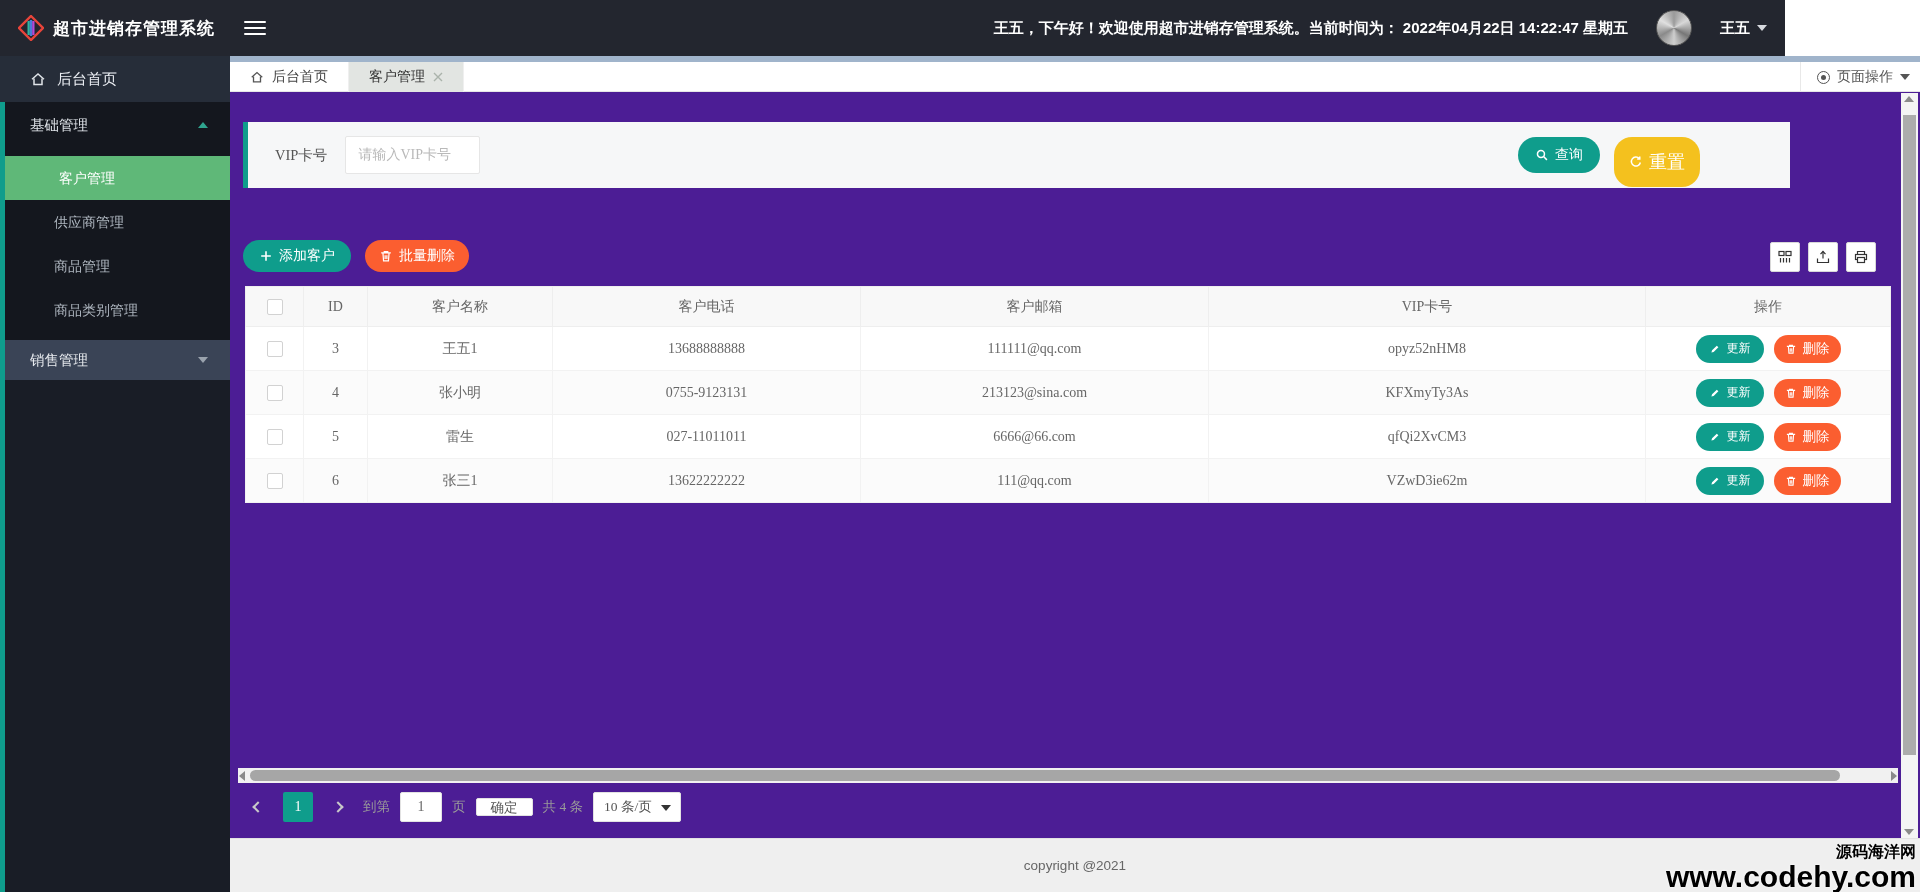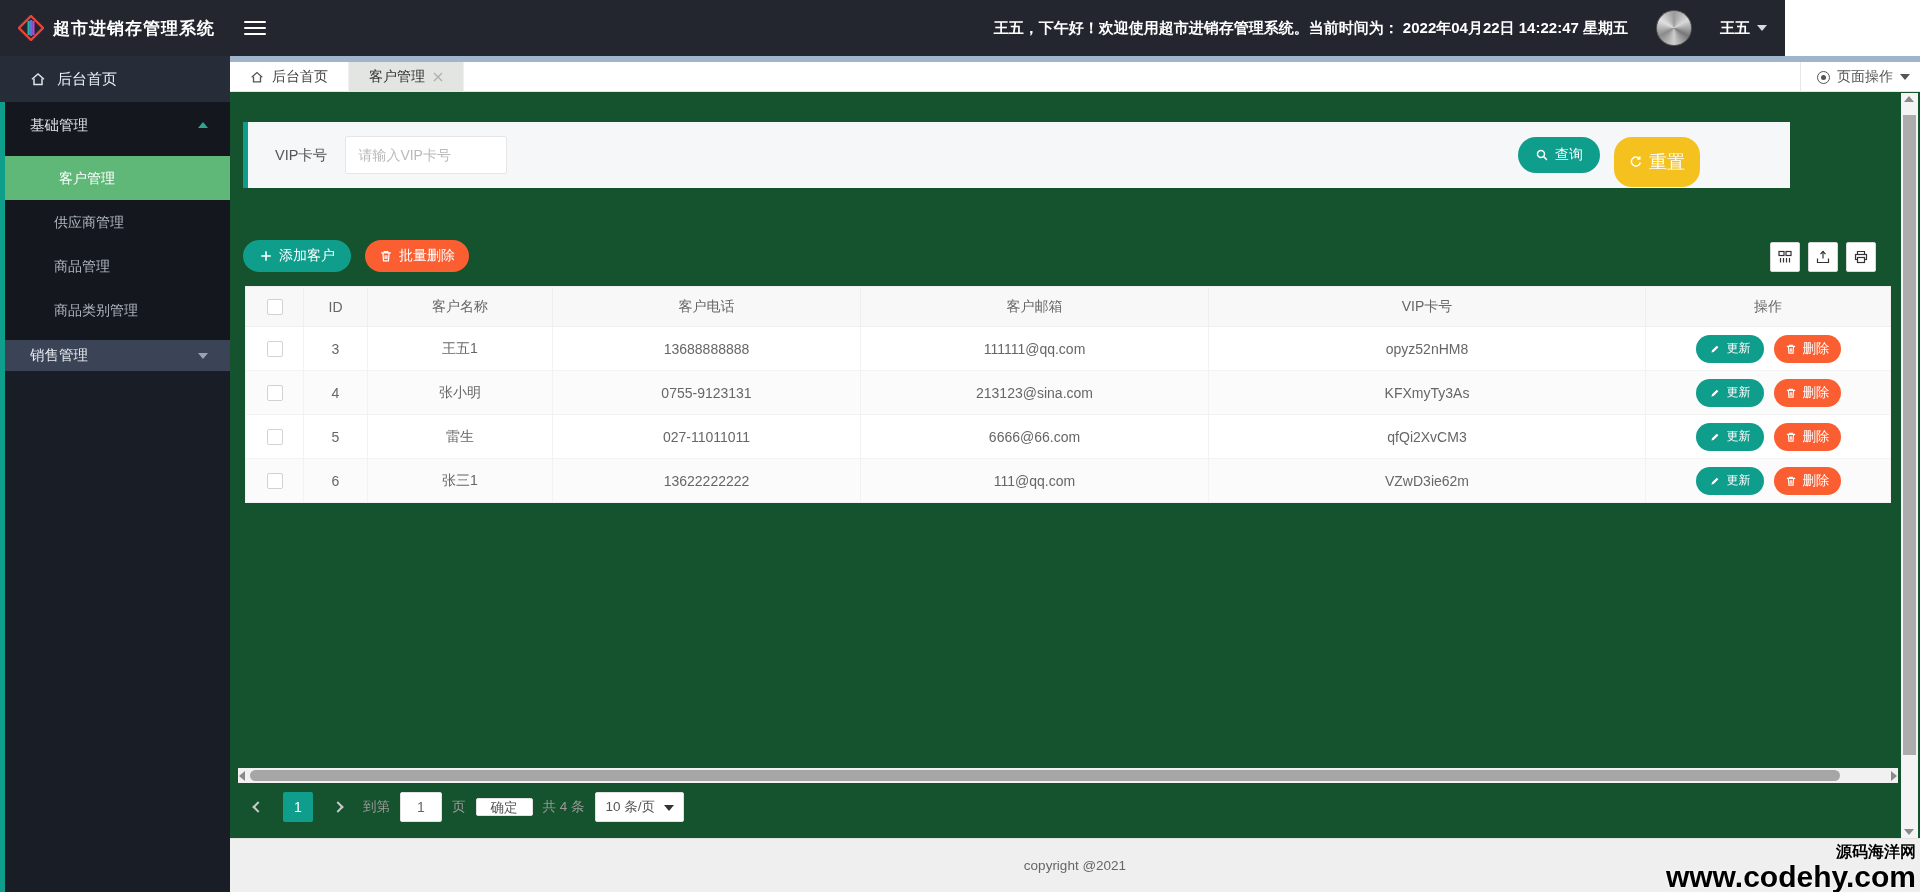--- a/index.html
+++ b/index.html
@@ -22,39 +22,39 @@
   
   .sidebar { position:absolute; left:0; top:56px; width:230px; height:836px; background:#191D26; z-index:20; }
   .side-strip { position:absolute; left:0; top:46px; bottom:0; width:5px; background:#0F9D8C; }
   .side-home { height:46px; display:flex; align-items:center; gap:11px; padding-left:30px; background:#262D39; color:#ECEFF4; font-size:15px; cursor:pointer; }
   .side-group-header { height:46px; display:flex; align-items:center; padding-left:30px; background:#14171E; color:#DFE3E8; font-size:14.5px; position:relative; cursor:pointer; }
   .arrow-up { position:absolute; right:22px; width:0; height:0; border-left:5px solid transparent; border-right:5px solid transparent; border-bottom:6px solid #2FA58F; }
   .arrow-dn { position:absolute; right:22px; width:0; height:0; border-left:5px solid transparent; border-right:5px solid transparent; border-top:6px solid #9AA3AD; }
   .side-sub { background:#14171E; padding:8px 0; }
   .side-item { height:44px; line-height:44px; padding-left:54px; color:#AEB6BF; font-size:14px; cursor:pointer; }
   .side-item.active { background:#5FB878; color:#fff; margin-left:5px; }
-  .side-sales { height:31px; display:flex; align-items:center; padding-left:30px; background:#3A4456; color:#E8EBEF; font-size:14.5px; position:relative; cursor:pointer; }
+  .side-sales { height:40px; display:flex; align-items:center; padding-left:30px; background:#3A4456; color:#E8EBEF; font-size:14.5px; position:relative; cursor:pointer; }
 
   
   .main { position:absolute; left:230px; top:56px; width:1690px; height:836px; background:#fff; }
   .blue-strip { height:6px; background:#A0B4CB; }
   .tabbar { height:30px; background:#fff; border-bottom:1px solid #E6E6E6; display:flex; position:relative; }
   .tab { height:30px; display:flex; align-items:center; gap:8px; padding:0 20px; font-size:14px; color:#444; border-right:1px solid #EFEFEF; cursor:pointer; }
   .tab.active { background:#E2E5E2; color:#333; }
   .page-ops { position:absolute; right:10px; top:0; height:30px; display:flex; align-items:center; gap:7px; padding-left:16px; border-left:1px solid #E8E8E8; color:#555; font-size:14px; cursor:pointer; }
   .radio-icon { width:13px; height:13px; border:1.5px solid #555; border-radius:50%; position:relative; }
   .radio-icon::after { content:""; position:absolute; left:3px; top:3px; width:5px; height:5px; background:#555; border-radius:50%; }
   .ops-caret { width:0; height:0; border-left:5px solid transparent; border-right:5px solid transparent; border-top:6px solid #555; }
 
-  .content { position:relative; height:746px; background:#14532d; }
+  .content { position:relative; height:746px; background:#4c1d95;font-family:Liberation Serif, serif; }
 
   
   .search-panel { position:absolute; left:13px; top:30px; width:1547px; height:66px; background:#F6F7F8; border-left:5px solid #0F9D8C; display:flex; align-items:center; }
   .search-label { margin-left:27px; font-size:14.5px; color:#555; }
-  .search-input { margin-left:18px; width:162px; height:38px; background:#fff; border:1px solid #E6E6E6; border-radius:2px; padding:0 12px; font-size:14px; color:#333; font-family:inherit; }
+  .search-input { margin-left:18px; width:135px; height:38px; background:#fff; border:1px solid #E6E6E6; border-radius:2px; padding:0 12px; font-size:14px; color:#333; font-family:inherit; }
   .search-input::placeholder { color:#B9B9B9; }
   .btn { display:inline-flex; align-items:center; justify-content:center; gap:6px; color:#fff; border:none; cursor:pointer; font-family:inherit; }
   .btn-query { position:absolute; right:190px; top:15px; width:82px; height:36px; border-radius:18px; background:#0F9D8C; font-size:14px; }
   .btn-reset { position:absolute; right:90px; top:15px; width:86px; height:50px; border-radius:18px; background:#F4C11E; font-size:18px; }
 
   
   .toolbar-left { position:absolute; left:13px; top:148px; display:flex; gap:14px; }
   .btn-add { height:32px; padding:0 16px; border-radius:16px; background:#0F9D8C; font-size:14px; }
   .btn-batch { height:32px; padding:0 14px; border-radius:16px; background:#FB5E30; font-size:14px; }
   .toolbar-right { position:absolute; right:44px; top:150px; display:flex; gap:8px; }

